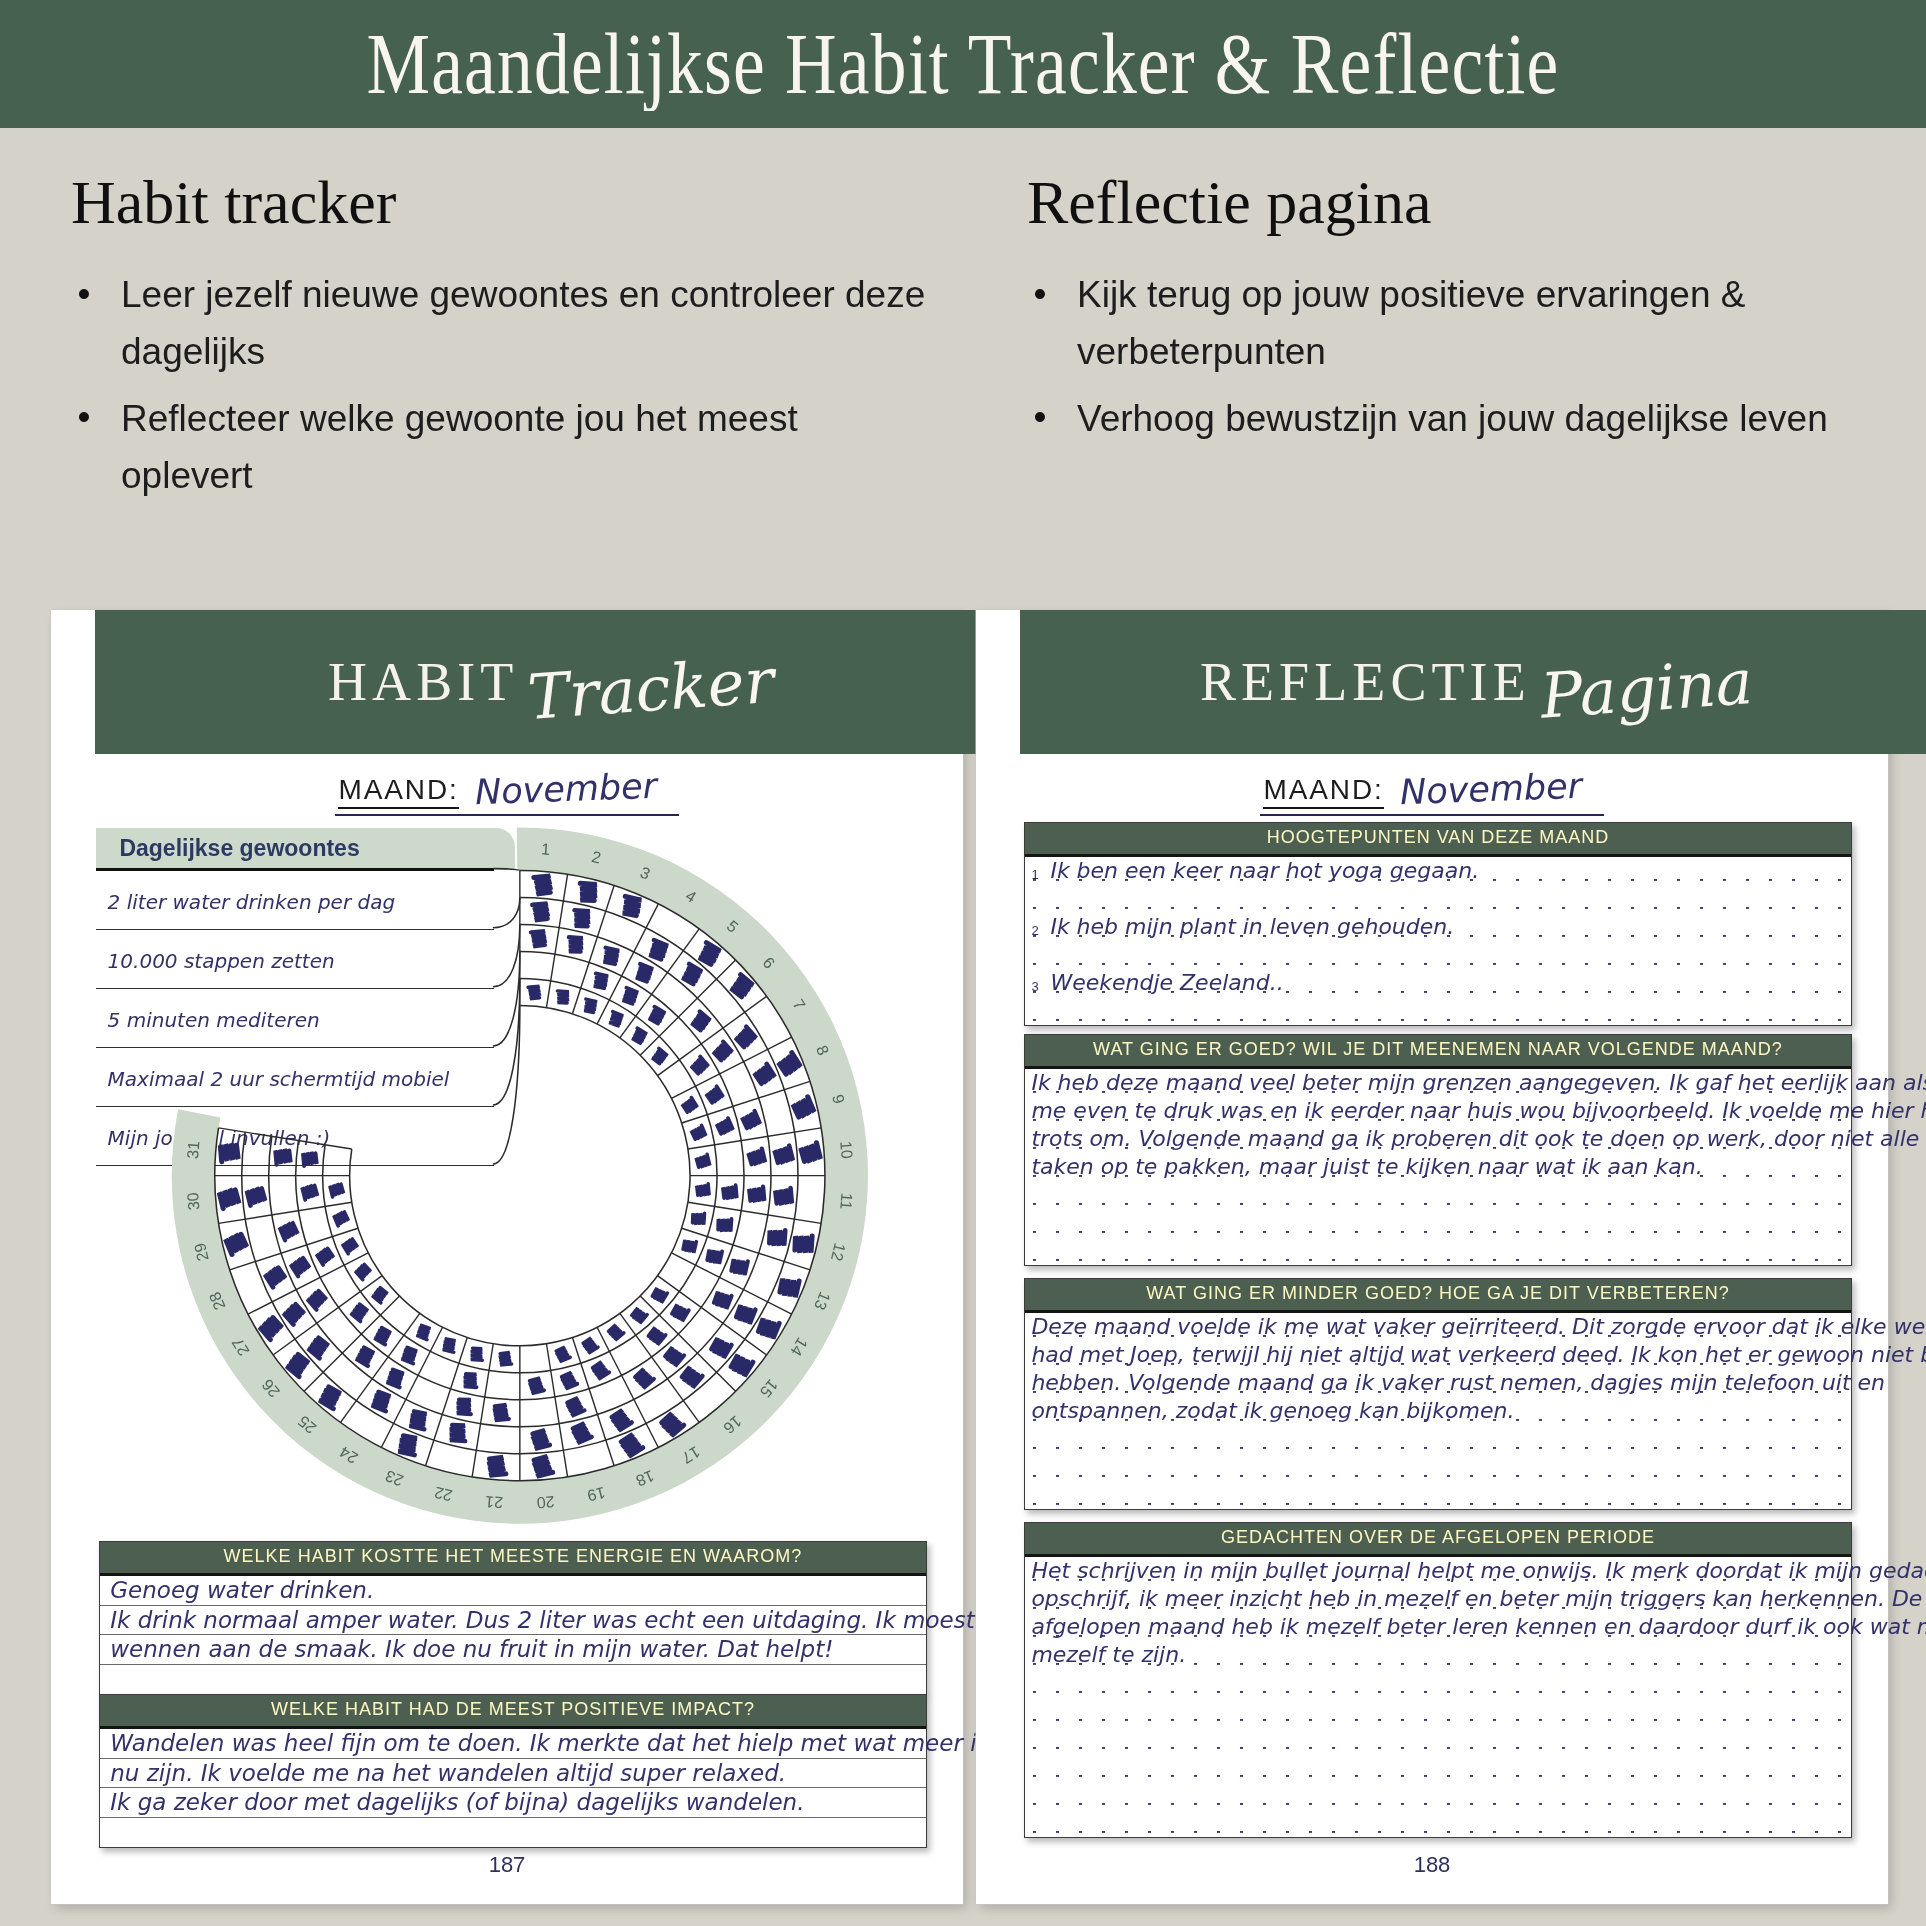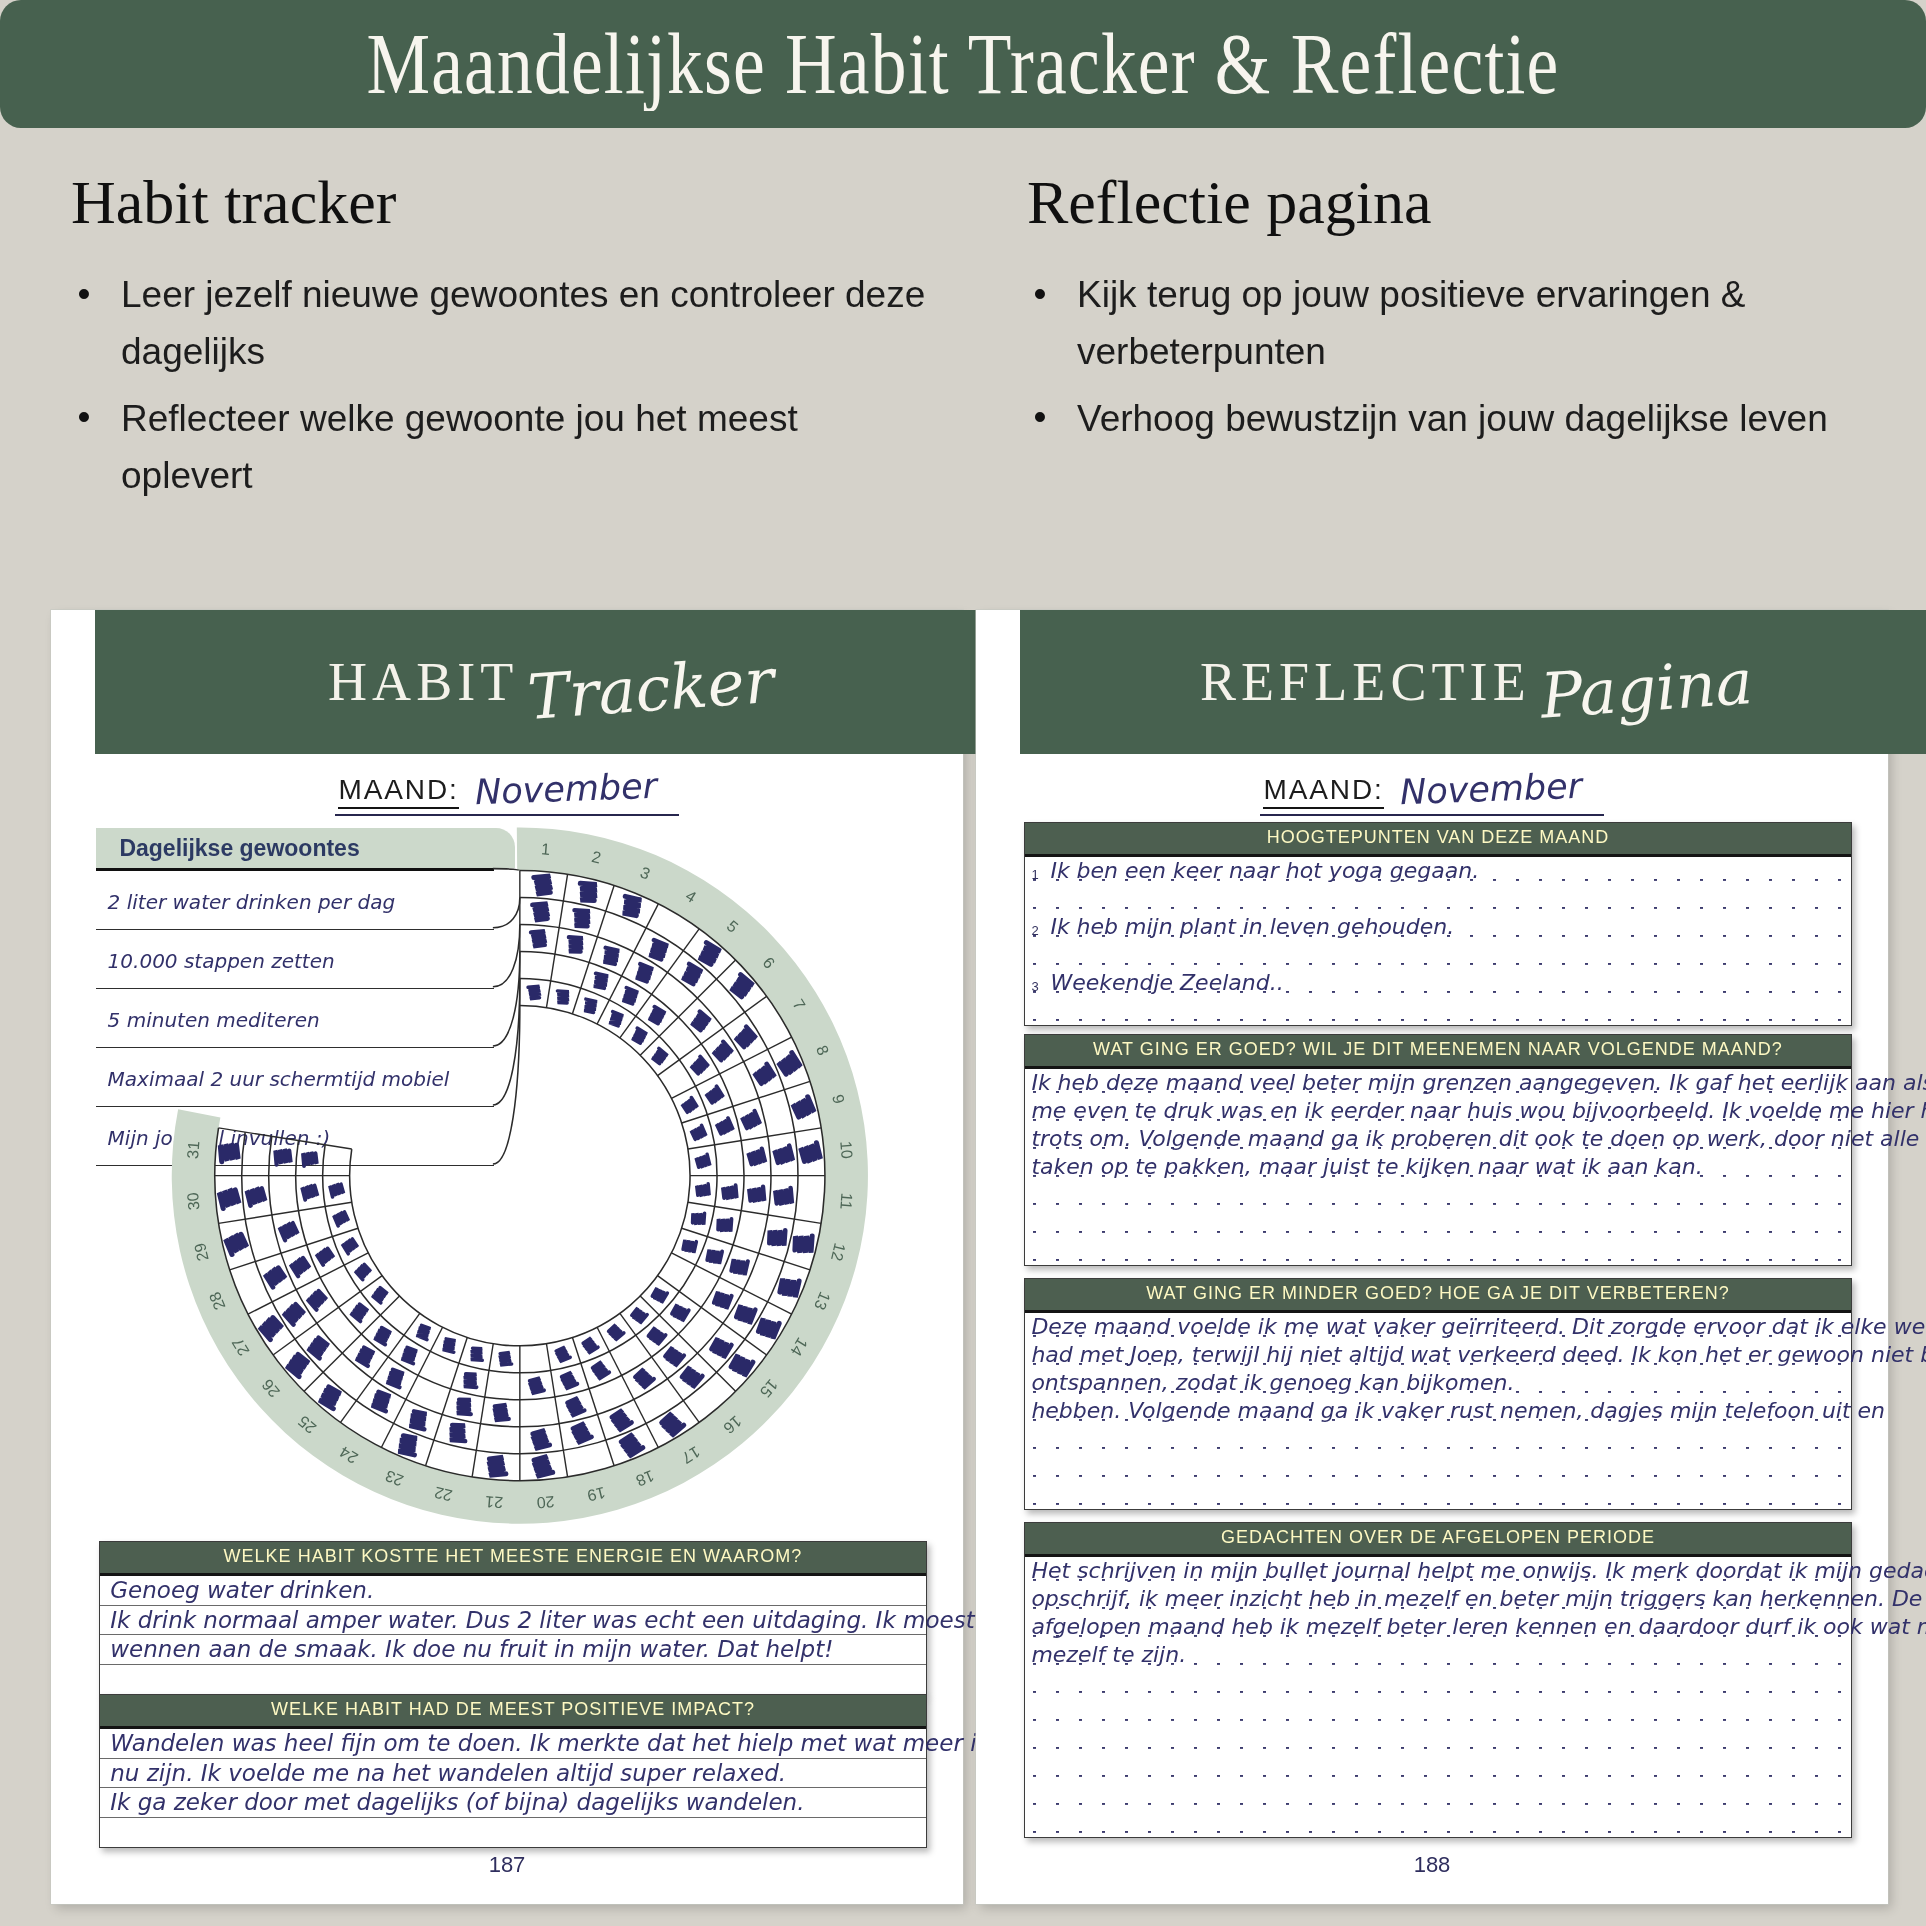--- a/index.html
+++ b/index.html
@@ -1,19 +1,19 @@
 <!DOCTYPE html>
 <html style="font-size:10.3px"><head>
 <meta charset="utf-8">
 <style>
   html,body{margin:0;padding:0;background:#d5d2ca;}
   #canvas{position:relative;width:1926px;height:1926px;background:#d5d2ca;overflow:hidden;
           font-family:"Liberation Sans",sans-serif;}
   
-  .banner{position:absolute;left:0;top:0;width:1926px;height:128px;background:#47614f;border-radius:21px;}
+  .banner{position:absolute;left:0;top:0;width:1926px;height:128px;background:#47614f;}
   .banner h1{margin:0;width:100%;text-align:center;line-height:126px;font-family:"Liberation Serif",serif;
              font-weight:400;font-size:76px;color:#f7f5ee;letter-spacing:1.3px;transform:scale(.94,1.14);}
   
   .intro{position:absolute;top:167px;}
   .intro h2{margin:0 0 28px 0;font-family:"Liberation Serif",serif;font-weight:400;font-size:62px;color:#101010;}
   .intro ul{list-style:none;margin:0;padding:0;}
   .intro li{position:relative;padding-left:50px;font-size:37px;line-height:1.55;color:#1d1d1d;margin-bottom:9px;}
   .intro li .dot{position:absolute;left:6.4px;top:-1.3px;font-size:37px;color:#111;}
   .intro-left{left:71px;width:860px;}
   .intro-right{left:1027px;width:860px;}
@@ -370,24 +370,24 @@
         </div>
         <div class="secbox" style="left: 48px; top: 668px; width: 828px;">
           <div class="secbar">WAT GING ER MINDER GOED? HOE GA JE DIT VERBETEREN?</div>
           <div class="dot-row">
             <span class="hw">Deze maand voelde ik me wat vaker geïrriteerd. Dit zorgde ervoor dat ik elke week ruzie</span>
           </div>
           <div class="dot-row">
             <span class="hw">had met Joep, terwijl hij niet altijd wat verkeerd deed. Ik kon het er gewoon niet bij</span>
           </div>
           <div class="dot-row">
+            <span class="hw">hebben. Volgende maand ga ik vaker rust nemen, dagjes mijn telefoon uit en</span>
+          </div>
+          <div class="dot-row">
             <span class="hw">ontspannen, zodat ik genoeg kan bijkomen.</span>
-          </div>
-          <div class="dot-row">
-            <span class="hw">hebben. Volgende maand ga ik vaker rust nemen, dagjes mijn telefoon uit en</span>
           </div>
           <div class="dot-row"></div>
           <div class="dot-row"></div>
           <div class="dot-row"></div>
         </div>
         <div class="secbox" style="left: 48px; top: 912px; width: 828px;">
           <div class="secbar">GEDACHTEN OVER DE AFGELOPEN PERIODE</div>
           <div class="dot-row">
             <span class="hw">Het schrijven in mijn bullet journal helpt me onwijs. Ik merk doordat ik mijn gedachten</span>
           </div>

